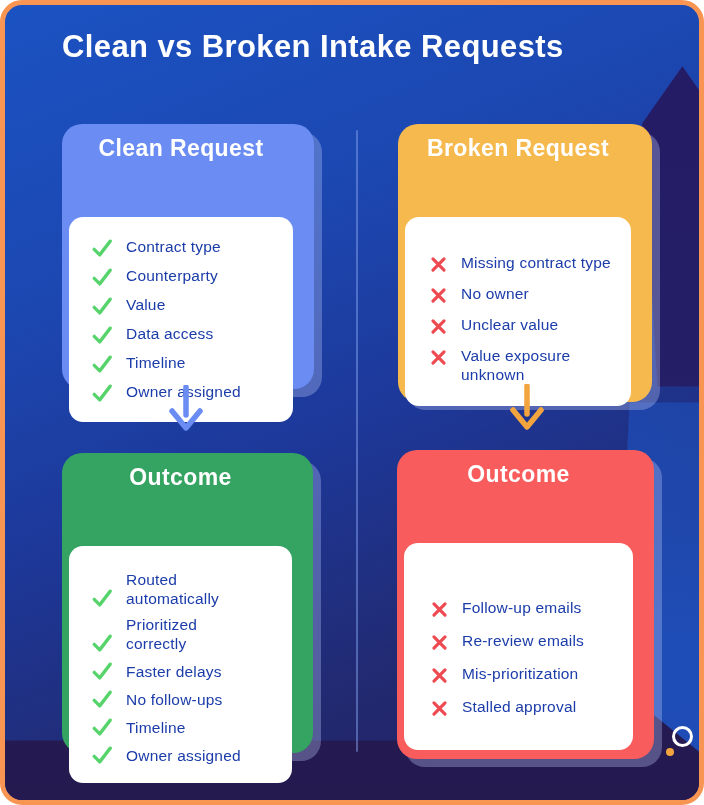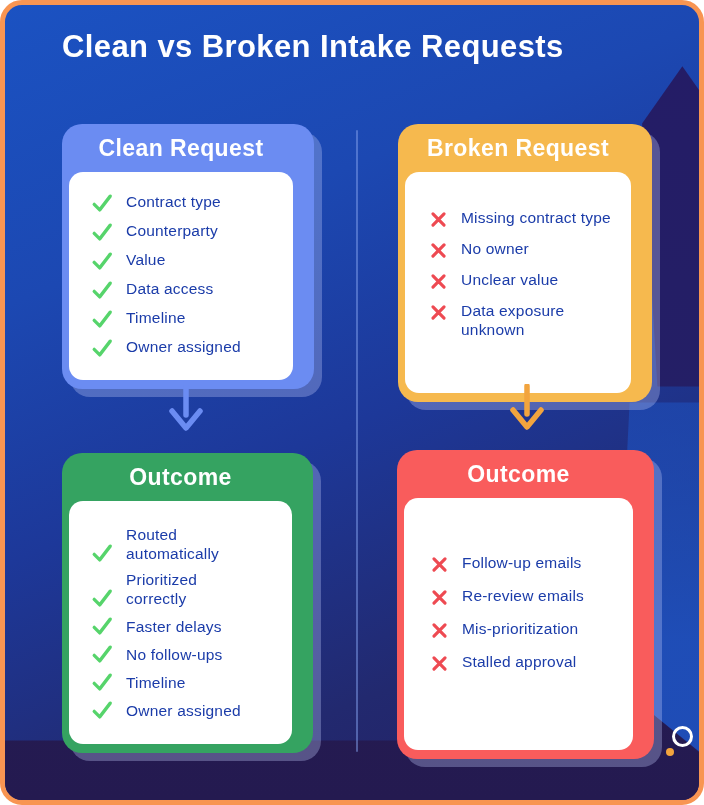--- a/index.html
+++ b/index.html
@@ -32,20 +32,21 @@
   }
   .divider{
     position:absolute;left:351px;top:125px;width:2px;height:622px;
     background:rgba(130,160,235,0.5);border-radius:2px;
   }
   .card{
     position:absolute;border-radius:20px;
     padding:0 21px 9px 7px;
     display:flex;flex-direction:column;
     box-shadow:8px 8px 0 rgba(190,200,250,0.33);
+    gap:45px;
   }
   .card-header{
     height:48px;flex:0 0 auto;
     display:flex;align-items:center;justify-content:center;
     color:#ffffff;font-size:23px;font-weight:700;letter-spacing:0.4px;
   }
   .card-body{flex:1;background:#ffffff;border-radius:14px;}
   .clean{left:57px;top:119px;width:252px;height:265px;background:#6B8CF2;}
   .broken{left:393px;top:119px;width:254px;height:278px;background:#F6B94E;}
   .good{left:57px;top:448px;width:251px;height:300px;background:#35A361;}
@@ -150,21 +151,21 @@
       <div class="row">
         <span class="icon cross"><svg viewBox="0 0 24 24" width="19" height="19">
               <path d="M5 5 L19 19 M19 5 L5 19" fill="none" stroke="#EE4A52" stroke-width="4" stroke-linecap="round"></path>
             </svg></span>
         <span class="txt">Unclear value</span>
       </div>
       <div class="row">
         <span class="icon cross"><svg viewBox="0 0 24 24" width="19" height="19">
               <path d="M5 5 L19 19 M19 5 L5 19" fill="none" stroke="#EE4A52" stroke-width="4" stroke-linecap="round"></path>
             </svg></span>
-        <span class="txt">Data exposure
+        <span class="txt">Value exposure
 unknown</span>
       </div>
     </div>
   </div>
 
   <div class="card good">
     <div class="card-header">Outcome</div>
     <div class="card-body">
       <div class="row">
         <span class="icon check"><svg viewBox="0 0 24 24" width="22" height="22">

